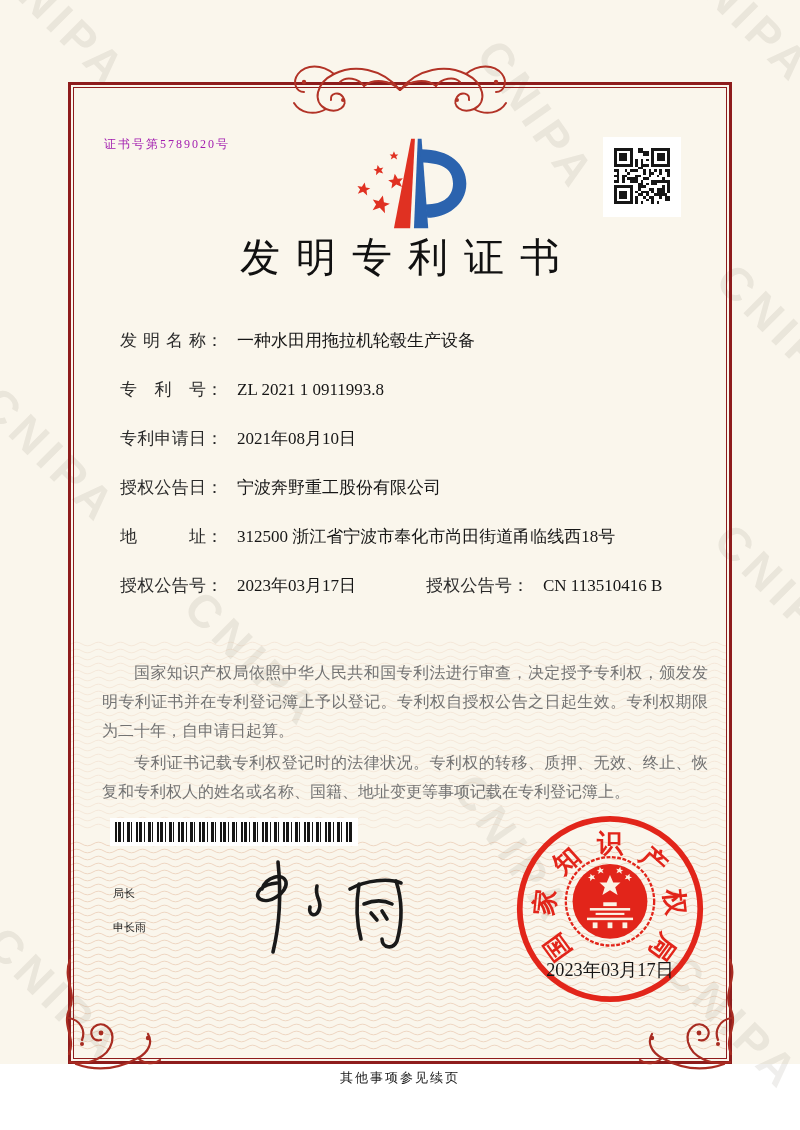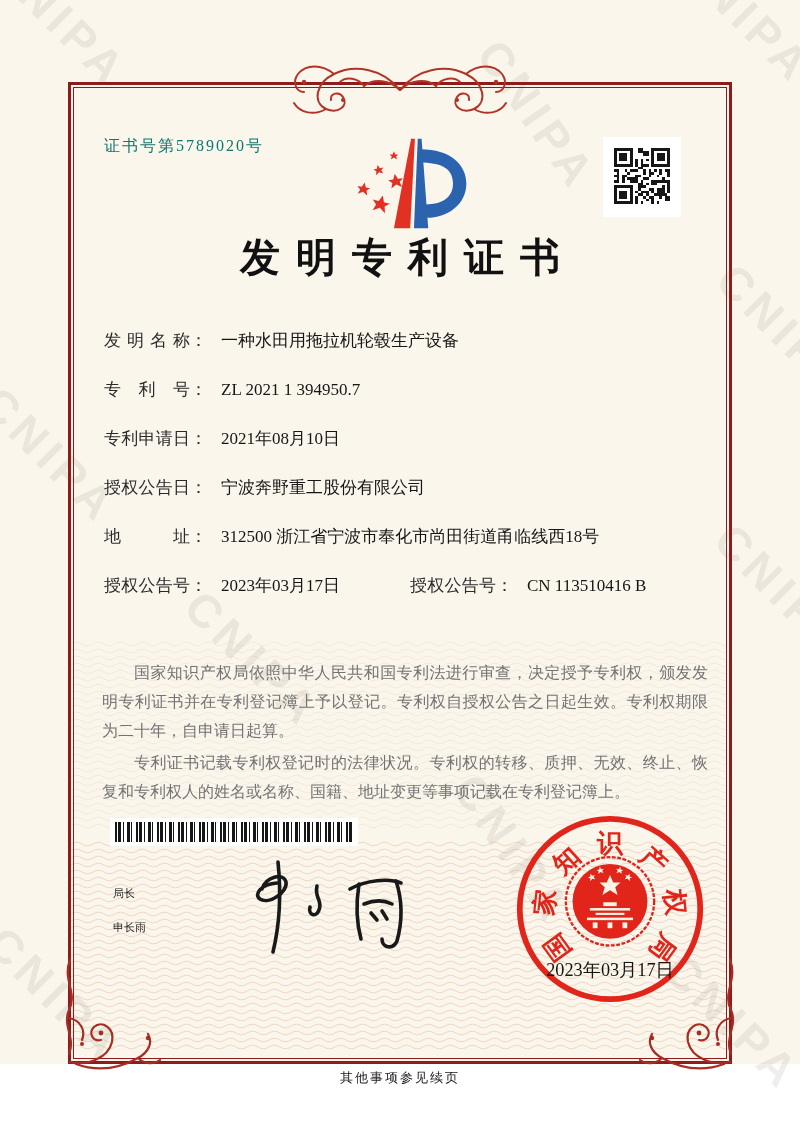--- a/index.html
+++ b/index.html
@@ -24,29 +24,29 @@
     border:3px solid #8e1c1c; z-index:2; pointer-events:none;
   }
   .frame::after{
     content:""; position:absolute; inset:2px; border:1px solid #8e1c1c;
   }
   .orn{position:absolute; z-index:3;}
   .waves{position:absolute; z-index:1;}
   .waves path{fill:none; stroke:#d89d77; stroke-width:0.8;}
   
   .content{position:absolute; inset:0; z-index:4;}
-  .cert-no{position:absolute; left:104px; top:136px; font-size:16px; letter-spacing:2px; color:#0f766e;}
+  .cert-no{position:absolute; left:104px; top:136px; font-size:12px; letter-spacing:2px; color:#a21caf;}
   .logo{position:absolute; left:350px; top:133px;}
   .qr-patch{position:absolute; left:603px; top:137px; width:78px; height:80px; background:#ffffff;}
   .qr-patch svg{position:absolute; left:11px; top:11px;}
   .page-title{
     position:absolute; left:0; top:230px; width:100%; text-align:center;
-    font-size:40px; font-weight:bold; letter-spacing:16px; text-indent:16px; color:#111;
-  }
-  .fields{position:absolute; left:104px; top:329px; width:606px;}
+    font-size:40px; font-weight:normal; letter-spacing:16px; text-indent:16px; color:#111;
+  }
+  .fields{position:absolute; left:120px; top:329px; width:606px;}
   .frow{position:relative; height:20px; margin-bottom:29px; font-size:17px; white-space:nowrap;}
   .flabel{
     display:inline-block; width:86px; text-align:justify; text-align-last:justify;
     color:#2a2a2a; vertical-align:top;
   }
   .fcolon{color:#2a2a2a;}
   .fvalue{margin-left:14px; color:#161616;}
   .g2{position:absolute; left:306px; top:0;}
   .paras{position:absolute; left:102px; top:658px; width:606px; font-size:16px; line-height:29px; color:#737373; text-align:justify;}
   .paras p{margin:0 0 3px 0; text-indent:2em;}
@@ -345,21 +345,21 @@
         </svg>
     </div>
 
     <div class="page-title">发明专利证书</div>
 
     <div class="fields">
       <div class="frow">
         <span class="flabel">发明名称</span><span class="fcolon">：</span><span class="fvalue">一种水田用拖拉机轮毂生产设备</span>
       </div>
       <div class="frow">
-        <span class="flabel">专利号</span><span class="fcolon">：</span><span class="fvalue">ZL 2021 1 394950.7</span>
+        <span class="flabel">专利号</span><span class="fcolon">：</span><span class="fvalue">ZL 2021 1 0911993.8</span>
       </div>
       <div class="frow">
         <span class="flabel">专利申请日</span><span class="fcolon">：</span><span class="fvalue">2021年08月10日</span>
       </div>
       <div class="frow">
         <span class="flabel">授权公告日</span><span class="fcolon">：</span><span class="fvalue">宁波奔野重工股份有限公司</span>
       </div>
       <div class="frow">
         <span class="flabel">地址</span><span class="fcolon">：</span><span class="fvalue">312500 浙江省宁波市奉化市尚田街道甬临线西18号</span>
       </div>

